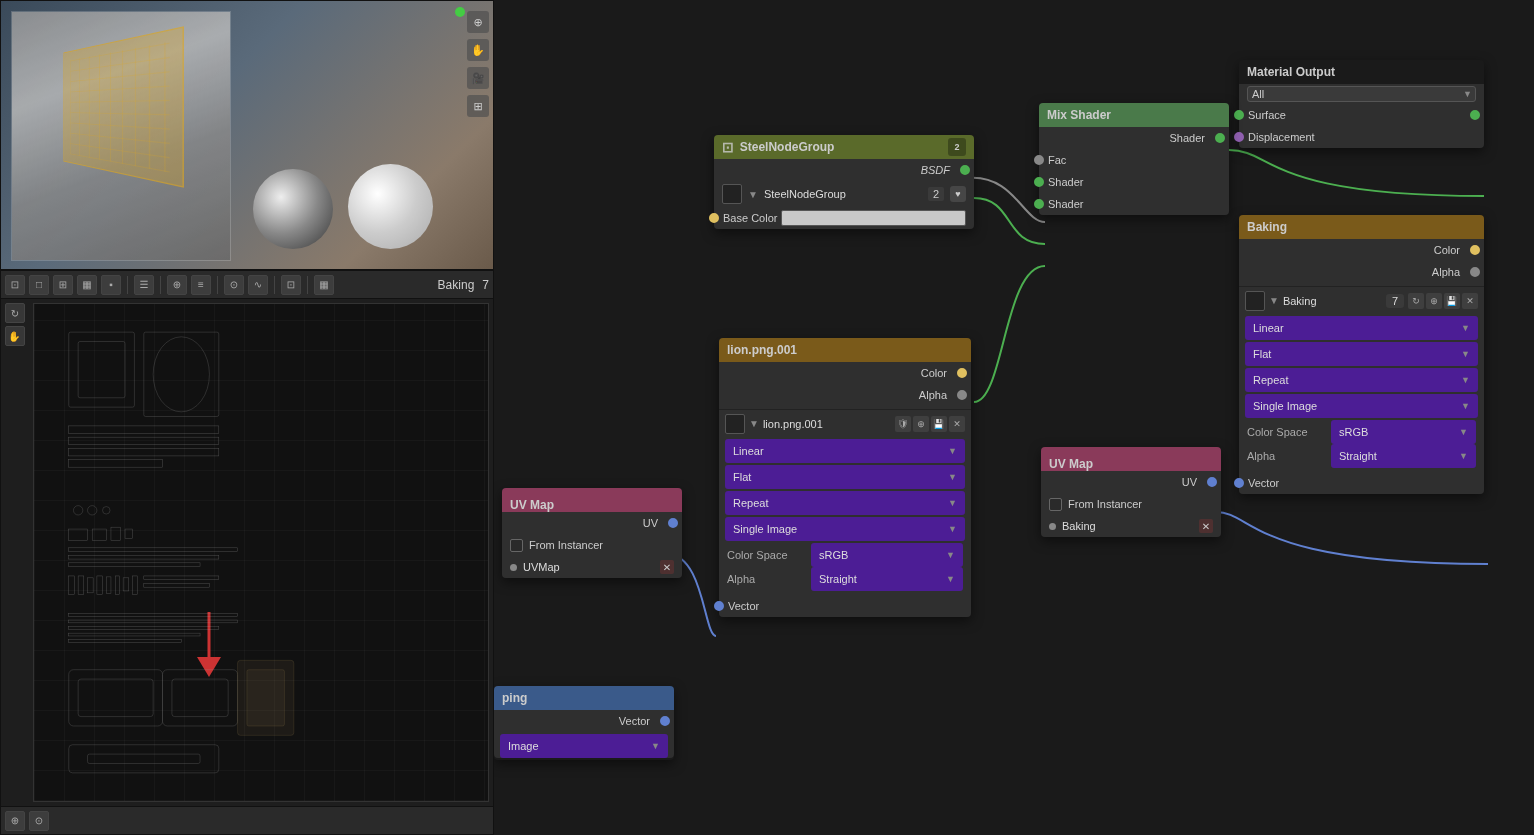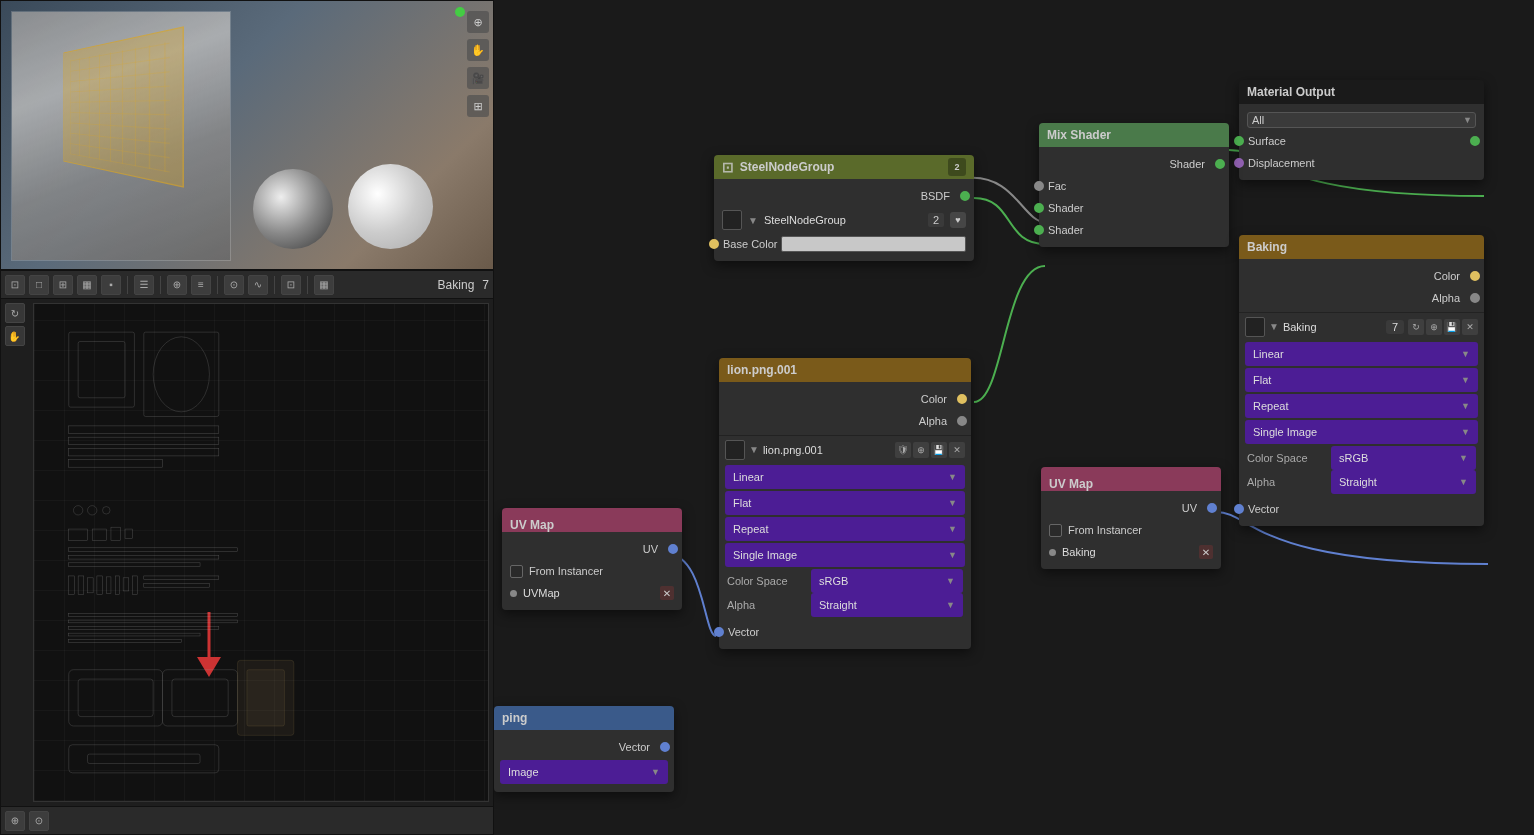--- a/index.html
+++ b/index.html
@@ -161,36 +161,35 @@
       background: #1a1a1a;
       overflow: hidden;
     }
 
     
     .node {
       position: absolute;
       border-radius: 4px;
       min-width: 180px;
       box-shadow: 0 4px 12px rgba(0,0,0,0.5);
-      margin-top: 20px;
     }
     .node-header {
       height: 24px;
       border-radius: 4px 4px 0 0;
       display: flex;
       align-items: center;
       padding: 0 8px;
       font-size: 12px;
       font-weight: 600;
       gap: 6px;
     }
     .node-body {
       background: #2f2f2f;
       border-radius: 0 0 4px 4px;
-      padding: 6px 0;
+      padding: 0 0;
     }
     .node-row {
       display: flex;
       align-items: center;
       height: 22px;
       padding: 0 8px;
       gap: 4px;
       position: relative;
     }
     .socket {
@@ -553,21 +552,21 @@
   <div class="node" style="left:220px;top:135px;width:260px;">
     <div class="node-header header-olive">
       <span style="font-size:14px;opacity:0.8">⊡</span>
       <span>SteelNodeGroup</span>
       <div class="node-icon-btns" style="margin-left:auto;">
         <div class="header-badge">2</div>
       </div>
     </div>
     <div class="node-body">
       <div class="node-row">
-        <span class="node-row-label" style="margin-left:auto;">BSDF</span>
+        <span class="node-row-label" style="margin-left:auto;font-style:italic;">BSDF</span>
         <span class="socket socket-green" style="margin-right:-4px;margin-left:6px;"></span>
       </div>
       <div style="padding:2px 8px;display:flex;align-items:center;gap:6px;height:26px;">
         <div class="img-thumb"></div>
         <span style="font-size:10px;color:#888;">▼</span>
         <span class="img-name">SteelNodeGroup</span>
         <span style="font-size:11px;color:#ccc;background:#3a3a3a;padding:1px 5px;border-radius:2px;">2</span>
         <div class="vp-icon" style="width:16px;height:16px;font-size:9px;">♥</div>
       </div>
       <div class="node-row">

